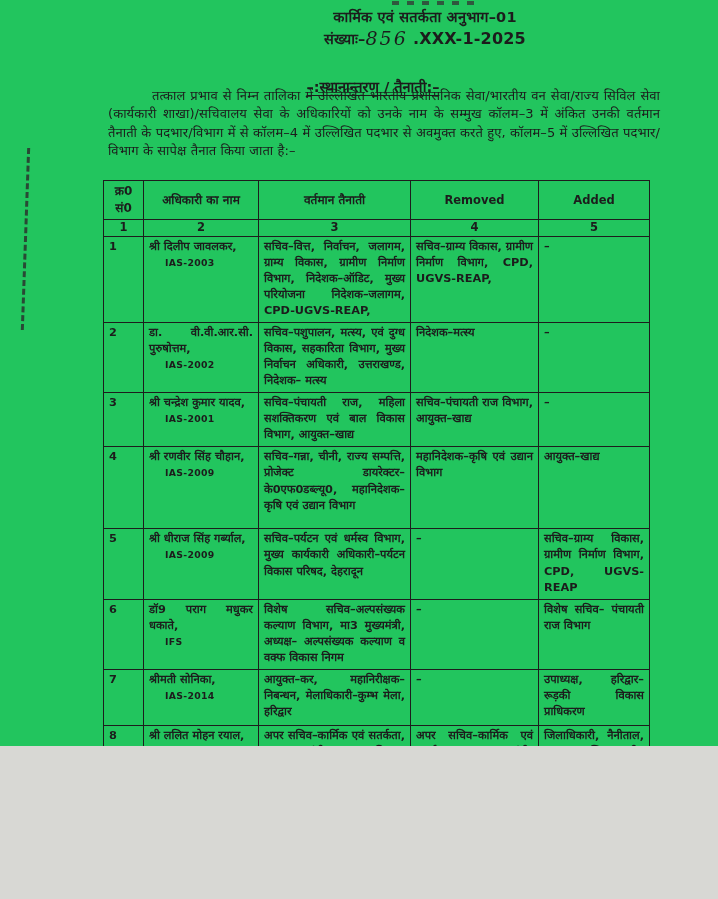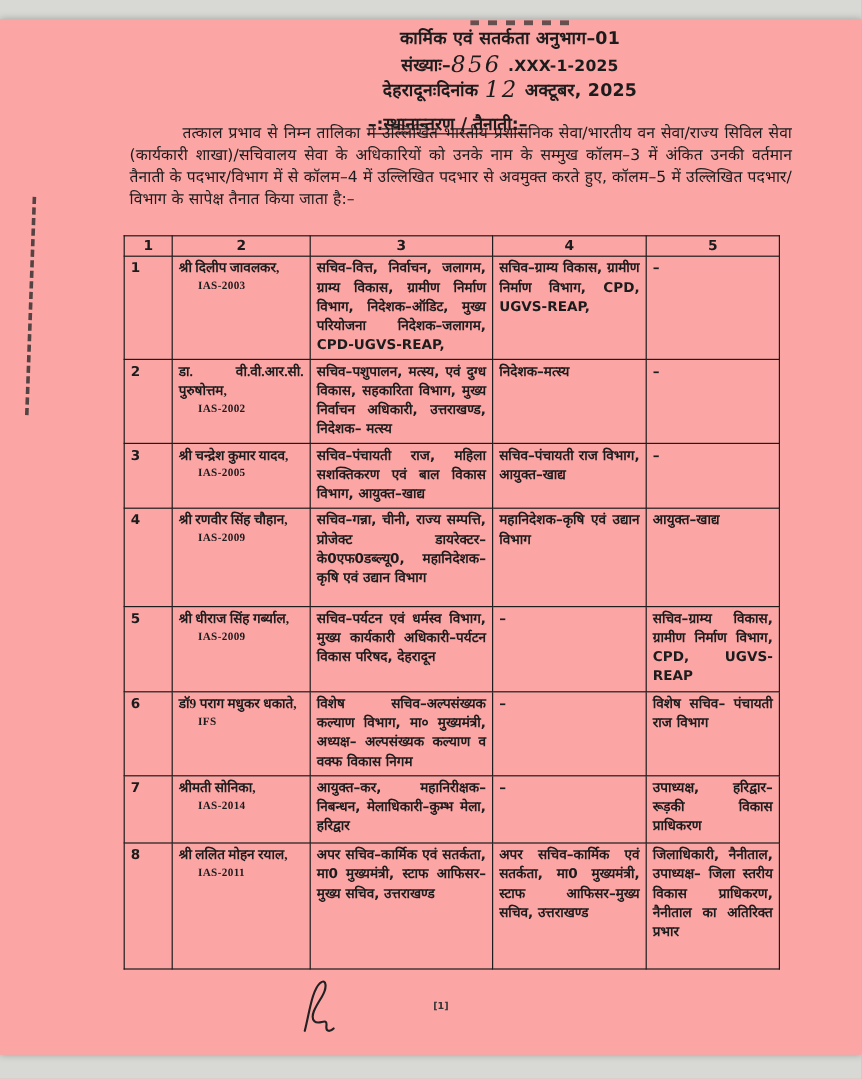--- a/index.html
+++ b/index.html
@@ -1,19 +1,19 @@
 <!DOCTYPE html>
 <html><head>
 <meta charset="utf-8">
 <style>
   html,body{margin:0;padding:0;}
   body{background:#d8d8d4;font-family:"DejaVu Sans","Liberation Sans",sans-serif;}
   .page{
-    position:relative;width:718px;height:863px;margin:16px auto;
-    background:#fca5a5;color:#1c1c1c;overflow:hidden;
+    position:relative;width:718px;height:746px;margin:0 auto;
+    background:#22c55e;color:#1c1c1c;overflow:hidden;
     box-shadow:0 0 6px rgba(0,0,0,.25);
   }
   
   .top-fragment{
     position:absolute;top:1px;left:392px;width:86px;height:4px;opacity:.75;
     background:repeating-linear-gradient(90deg,#333 0 7px,transparent 7px 15px);
   }
   .punch-line{
     position:absolute;left:24px;top:148px;height:182px;width:0;
     border-left:3px dashed #2b2b2b;opacity:.8;transform:rotate(2deg);
@@ -22,21 +22,21 @@
   .doc-header{
     position:absolute;top:7px;left:0;width:100%;box-sizing:border-box;
     padding-left:132px;text-align:center;font-weight:700;
   }
   .doc-header .h-line{font-size:14.5px;line-height:1.42;letter-spacing:.2px;}
   .handwritten{
     font-family:"DejaVu Serif","Liberation Serif",serif;
     font-style:italic;font-weight:400;font-size:19px;line-height:1;
     letter-spacing:2px;position:relative;top:1px;
   }
-  .latin{font-family:"DejaVu Sans","Liberation Sans",sans-serif;font-size:13px;}
+  .latin{font-family:"DejaVu Sans","Liberation Sans",sans-serif;font-size:16px;}
   .subject-line{
     position:absolute;top:76px;left:0;width:100%;box-sizing:border-box;padding-left:28px;
     text-align:center;font-size:14.5px;font-weight:700;
   }
   .subject-line span{text-decoration:underline;text-underline-offset:3px;}
   
   .intro{
     position:absolute;top:87px;left:108px;width:552px;
     font-size:13px;font-weight:400;line-height:1.42;
     text-align:justify;text-indent:44px;letter-spacing:.1px;
@@ -48,21 +48,21 @@
   }
   table.order td,table.order th{
     border:1.6px solid #1d1d1d;vertical-align:top;
     font-size:11.3px;font-weight:600;line-height:1.42;
     padding:2px 5px 3px 5px;text-align:justify;overflow:hidden;
   }
   tr.thr th{text-align:center;vertical-align:middle;font-size:12px;font-weight:700;padding:2px;}
   tr.thr th.eng{font-size:11.5px;}
   tr.tnum td{text-align:center;font-weight:700;font-size:11.5px;padding:0 2px 1px;height:15px;vertical-align:middle;line-height:1.1;}
   td.sno{text-align:center;font-weight:700;}
-  td.officer{text-align:center;padding-top:3px;font-family:Liberation Serif, serif;}
+  td.officer{text-align:center;padding-top:3px;}
   td.officer .cadre{font-size:9.3px;font-weight:700;letter-spacing:.3px;margin-top:1px;padding-left:16px;}
   td.dash{text-align:center;}
   tr.r1{height:81px}tr.r2{height:68px}tr.r3{height:52px}tr.r4{height:82px}
   tr.r5{height:54px}tr.r6{height:64px}tr.r7{height:56px}tr.r8{height:105px}
   tr.thr{height:33px}
   
   .signature{position:absolute;left:246px;top:797px;}
   .footnote{position:absolute;left:361px;top:818px;font-size:8px;font-weight:700;color:#333;}
   .page-num{position:absolute;left:330px;top:882px;font-size:11px;color:#444;}
 </style>
@@ -70,36 +70,45 @@
 <body>
 
 <div class="page">
 
   <div class="top-fragment"></div>
   <div class="punch-line"></div>
 
   <div class="doc-header">
     <div class="h-line">कार्मिक एवं सतर्कता अनुभाग–01</div>
     <div class="h-line"><span>संख्याः–</span><span class="handwritten">856</span> <span class="latin" style="font-weight:700">.XXX-1-2025</span></div>
-    <div class="h-line"><span>देहरादूनःदिनांक</span> <span class="handwritten">12</span> <span>अक्टूबर, 2025</span></div>
   </div>
 
   <div class="subject-line"><span>–:स्थानान्तरण / तैनाती:–</span></div>
 
   <div class="intro">तत्काल प्रभाव से निम्न तालिका में उल्लिखित भारतीय प्रशासनिक सेवा/भारतीय वन सेवा/राज्य सिविल सेवा (कार्यकारी शाखा)/सचिवालय सेवा के अधिकारियों को उनके नाम के सम्मुख कॉलम–3 में अंकित उनकी वर्तमान तैनाती के पदभार/विभाग में से कॉलम–4 में उल्लिखित पदभार से अवमुक्त करते हुए, कॉलम–5 में उल्लिखित पदभार/विभाग के सापेक्ष तैनात किया जाता है:–</div>
 
   <table class="order">
     <colgroup>
       <col style="width:40px">
         <col style="width:115px">
         <col style="width:152px">
         <col style="width:128px">
         <col style="width:111px">
     </colgroup>
     <tbody>
+        <tr class="thr">
+      <th>
+            <div>क्र0</div>
+            <div>सं0</div>
+          </th>
+      <th>अधिकारी का नाम</th>
+      <th>वर्तमान तैनाती</th>
+      <th class="eng">Removed</th>
+      <th class="eng">Added</th>
+    </tr>
     <tr class="tnum">
       <td>1</td>
       <td>2</td>
       <td>3</td>
       <td>4</td>
       <td>5</td>
     </tr>
     <tr class="trow r1">
       <td class="sno">1</td>
       <td class="officer">
@@ -117,21 +126,21 @@
             <div class="cadre">IAS-2002</div>
           </td>
       <td>सचिव–पशुपालन, मत्स्य, एवं दुग्ध विकास, सहकारिता विभाग, मुख्य निर्वाचन अधिकारी, उत्तराखण्ड, निदेशक– मत्स्य</td>
       <td>निदेशक–मत्स्य</td>
       <td class="dash">–</td>
     </tr>
     <tr class="trow r3">
       <td class="sno">3</td>
       <td class="officer">
             <div>श्री चन्द्रेश कुमार यादव,</div>
-            <div class="cadre">IAS-2005</div>
+            <div class="cadre">IAS-2001</div>
           </td>
       <td>सचिव–पंचायती राज, महिला सशक्तिकरण एवं बाल विकास विभाग, आयुक्त–खाद्य</td>
       <td>सचिव–पंचायती राज विभाग, आयुक्त–खाद्य</td>
       <td class="dash">–</td>
     </tr>
     <tr class="trow r4">
       <td class="sno">4</td>
       <td class="officer">
             <div>श्री रणवीर सिंह चौहान,</div>
             <div class="cadre">IAS-2009</div>
@@ -149,21 +158,21 @@
       <td>सचिव–पर्यटन एवं धर्मस्व विभाग, मुख्य कार्यकारी अधिकारी–पर्यटन विकास परिषद, देहरादून</td>
       <td class="dash">–</td>
       <td>सचिव–ग्राम्य विकास, ग्रामीण निर्माण विभाग, CPD, UGVS-REAP</td>
     </tr>
     <tr class="trow r6">
       <td class="sno">6</td>
       <td class="officer">
             <div>डॉ9 पराग मधुकर धकाते,</div>
             <div class="cadre">IFS</div>
           </td>
-      <td>विशेष सचिव–अल्पसंख्यक कल्याण विभाग, मा० मुख्यमंत्री, अध्यक्ष– अल्पसंख्यक कल्याण व वक्फ विकास निगम</td>
+      <td>विशेष सचिव–अल्पसंख्यक कल्याण विभाग, मा3 मुख्यमंत्री, अध्यक्ष– अल्पसंख्यक कल्याण व वक्फ विकास निगम</td>
       <td class="dash">–</td>
       <td>विशेष सचिव– पंचायती राज विभाग</td>
     </tr>
     <tr class="trow r7">
       <td class="sno">7</td>
       <td class="officer">
             <div>श्रीमती सोनिका,</div>
             <div class="cadre">IAS-2014</div>
           </td>
       <td>आयुक्त–कर, महानिरीक्षक– निबन्धन, मेलाधिकारी–कुम्भ मेला, हरिद्वार</td>

